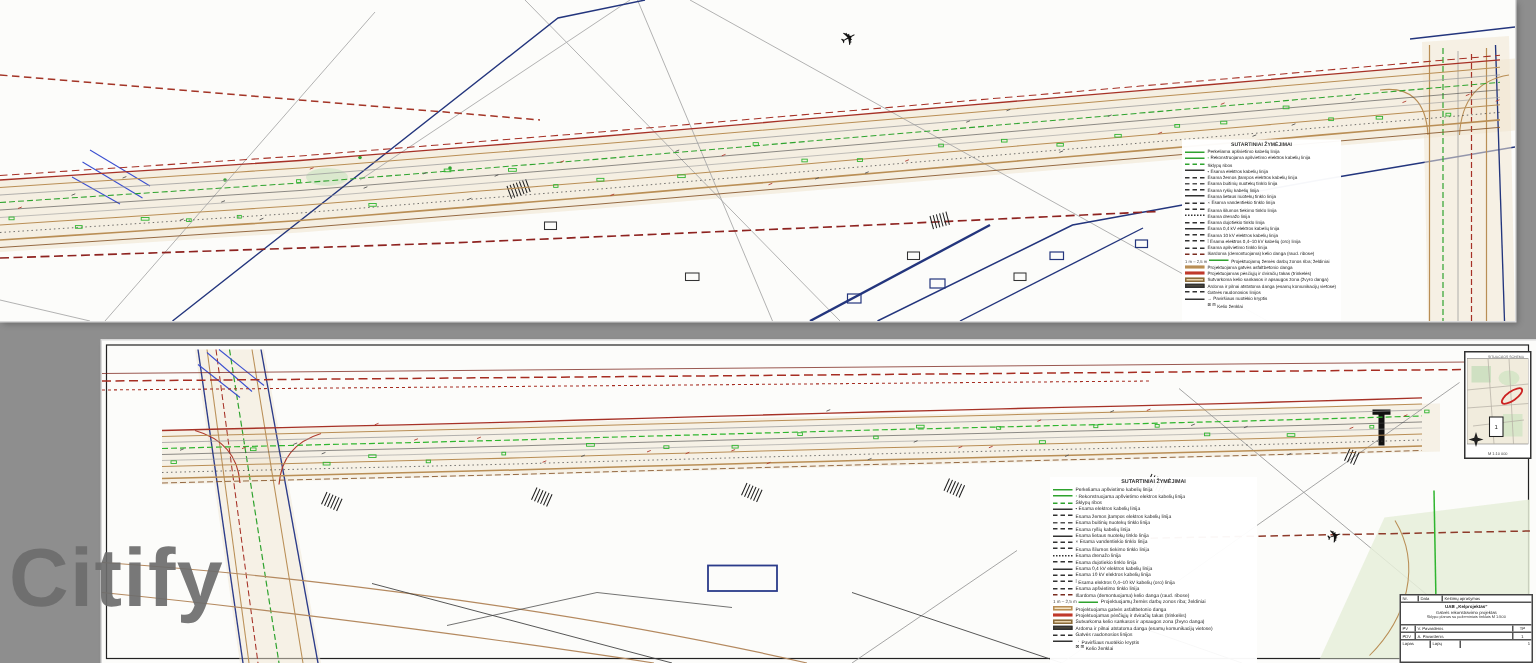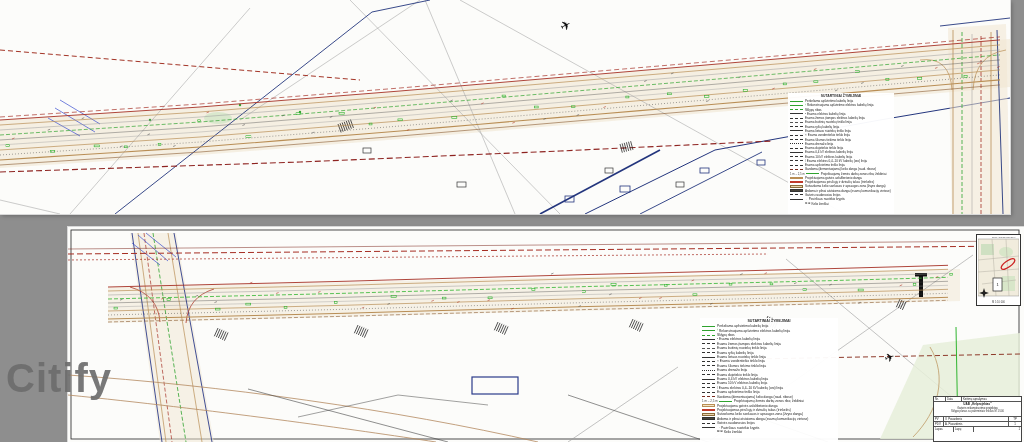--- a/index.html
+++ b/index.html
@@ -40,21 +40,21 @@
   .tb-center .t1{font-size:2.9px;}
   .tb-center .t2{font-size:2.6px;color:#333;}
 
   
   #inset{position:absolute;left:976px;top:234px;width:45px;height:72px;z-index:3;
          background:#fff;border:0.7px solid #333;padding:1px;}
   #inset .cap{font-size:2.6px;color:#444;text-align:center;line-height:1.1;}
 
   
   #wm{position:absolute;left:6px;top:358px;z-index:6;pointer-events:none;}
-  #wm .brand{font-size:40px;font-weight:bold;color:rgba(108,108,108,.92);
+  #wm .brand{font-size:55px;font-weight:bold;color:rgba(108,108,108,.92);
              letter-spacing:1px;line-height:1.0;}
   #wm .tag{font-size:13px;font-weight:bold;color:rgba(150,150,150,.95);
            text-shadow:0 0 1px rgba(90,90,90,.6);margin-top:-4px;letter-spacing:.5px;}
 </style>
 </head>
 <body>
 
 <div id="page">
 
   <div id="sheetTop" class="sheet">

